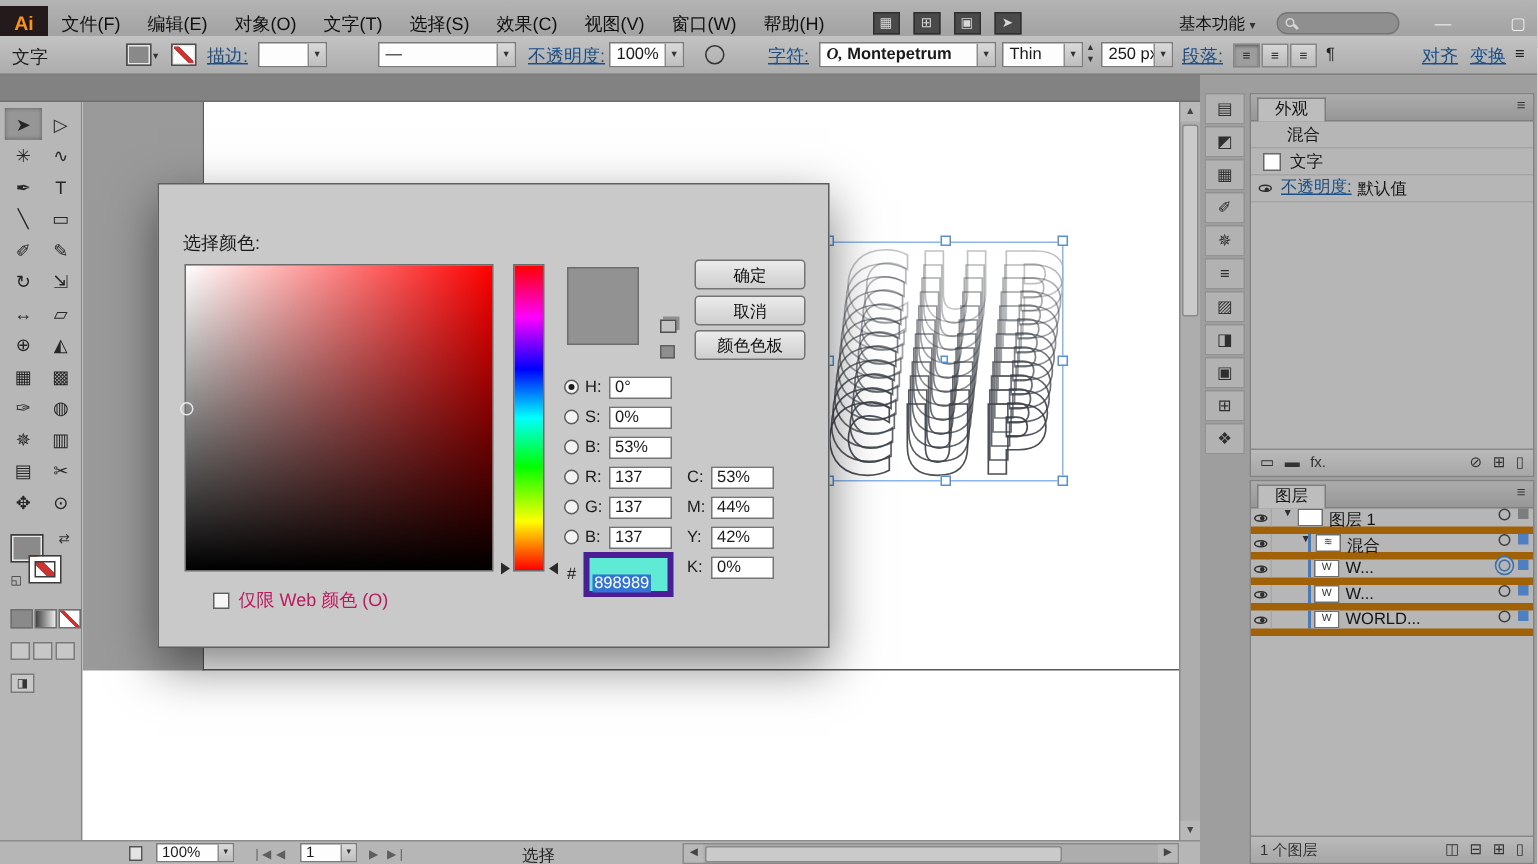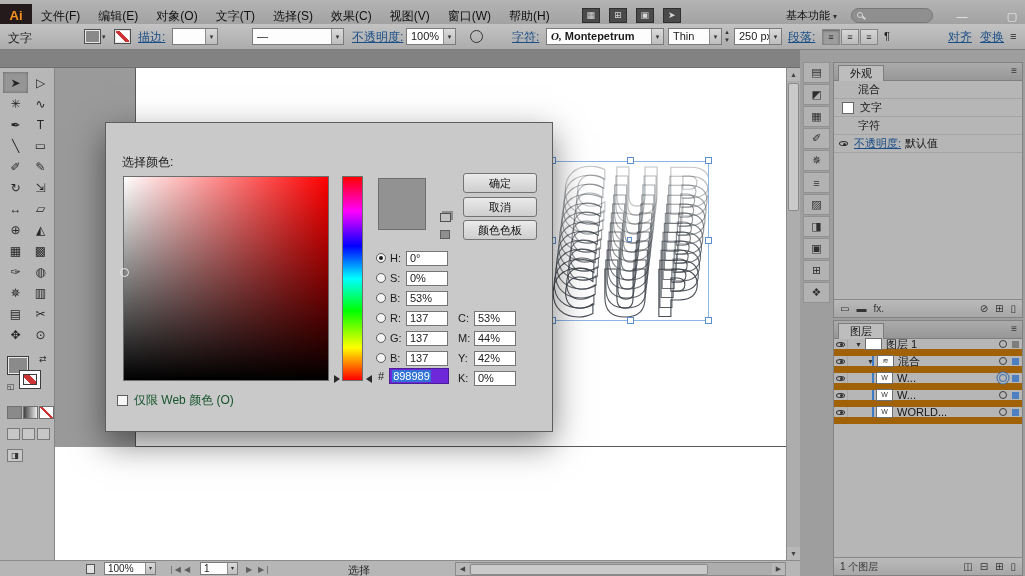--- a/index.html
+++ b/index.html
@@ -92,21 +92,21 @@
   .aswatch{width:12px;height:12px;background:#fff;border:1px solid #666;margin-right:6px;}
   .arow.oprow{padding-left:5px;}
   .eye{width:9px;height:5px;border:1px solid #2e2e2e;border-radius:50%;position:relative;display:inline-block;}
   .eye::after{content:"";position:absolute;left:2.5px;top:0.5px;width:3px;height:3px;background:#2e2e2e;border-radius:50%;}
   .oplink{margin-left:6px;font-size:11px;}
   .opval{margin-left:4px;font-size:11px;}
   .pbottom{position:absolute;left:0;bottom:0;width:100%;height:18px;border-top:1px solid #898989;background:linear-gradient(#bababa,#a7a7a7);display:flex;align-items:center;padding:0 6px;font-size:10px;color:#333;}
   .pbicon{margin-right:7px;font-size:10px;color:#333;}
   .pbright{margin-left:auto;display:flex;}
   .pbright .pbicon{margin:0 0 0 7px;}
-  .lrow{height:17px;border-bottom:7px solid #a16207;display:flex;align-items:center;font-size:11px;position:relative;color:#141414;}
+  .lrow{height:17px;border-bottom:5px solid #a16207;display:flex;align-items:flex-start;font-size:11px;position:relative;color:#141414;}
   .eyecell{width:14px;height:100%;border-right:1px solid #a7a7a7;display:flex;align-items:center;justify-content:center;flex:none;}
   .indent{display:inline-block;height:1px;flex:none;}
   .expander{font-size:7px;color:#2e2e2e;margin:0 3px;flex:none;}
   .thumb{width:17px;height:12px;background:#fff;border:1px solid #6f6f6f;font-size:7px;line-height:10px;text-align:center;color:#333;margin-right:4px;flex:none;}
   .llabel{white-space:nowrap;overflow:hidden;}
   .lspacer{flex:1;}
   .target{width:8px;height:8px;border:1px solid #3d3d3d;border-radius:50%;margin-right:5px;flex:none;}
   .target.dbl{box-shadow:0 0 0 1.5px #b6b6b6,0 0 0 2.5px #3d6ea8;border-color:#3d6ea8;}
   .chip{width:7px;height:7px;margin-right:3px;flex:none;}
   .selrow::before{content:"";position:absolute;left:38px;top:0;width:2px;height:100%;background:#3f7cc7;}
@@ -125,23 +125,23 @@
   .cube{position:absolute;left:334px;top:90px;width:11px;height:9px;border:1px solid #4f4f4f;background:#c2c2c2;box-shadow:2px -2px 0 0 #8e8e8e;}
   .minisw{position:absolute;left:334px;top:107px;width:10px;height:9px;background:#8e8e8e;border:1px solid #5f5f5f;}
   .dbtn{position:absolute;left:357px;width:74px;height:20px;background:linear-gradient(#ebebeb,#cecece);border:1px solid #747474;border-radius:3px;font-size:11px;color:#101010;}
   .cpcol{position:absolute;}
   .cprow{display:flex;align-items:center;height:20px;}
   .radio{width:10px;height:10px;border:1px solid #5e5e5e;border-radius:50%;background:#f3f3f3;margin-right:4px;position:relative;flex:none;}
   .radio.on::after{content:"";position:absolute;left:2px;top:2px;width:4px;height:4px;border-radius:50%;background:#1d1d1d;}
   .cplab{width:16px;font-size:11px;color:#1b1b1b;flex:none;}
   .cpfield{width:42px;height:15px;background:#fff;border:1px solid #757575;font-size:11px;line-height:13px;padding:0 3px;flex:none;}
   .hexrow{position:absolute;left:272px;top:245px;display:flex;align-items:center;font-size:11px;}
-  .hexfield{width:60px;height:16px;background:#6d28d9;border:1px solid #4c1d95;margin-left:5px;padding:1px 2px;}
+  .hexfield{width:60px;height:16px;background:#5eead4;border:4px solid #4c1d95;margin-left:5px;padding:11px 2px;}
   .hexsel{background:#3273d6;color:#fff;font-size:11px;line-height:12px;padding:0 1px;display:inline-block;}
-  .webonly{position:absolute;left:11px;top:269px;display:flex;align-items:center;font-size:12px;color:#14532d;}
+  .webonly{position:absolute;left:36px;top:269px;display:flex;align-items:center;font-size:12px;color:#be185d;}
   .checkbox{width:11px;height:11px;background:#f6f6f6;border:1px solid #5e5e5e;margin-right:6px;}
 </style>
 </head>
 <body>
 
 <div id="root">
 
   <div id="menubar">
     <div id="ailogo">Ai</div>
     <div id="menu-list" style="display:flex;">
@@ -322,23 +322,20 @@
       <span class="ptab">外观</span>
       <span class="pmenu">≡</span>
     </div>
     <div class="arow">
         <span>混合</span>
       </div>
     <div class="arow swrow">
         <span class="aswatch"></span>
         <span>文字</span>
       </div>
-    <div class="arow">
-        <span>字符</span>
-      </div>
     <div class="arow oprow">
       <span class="eye"></span>
       <span class="oplink link">不透明度:</span>
       <span class="opval">默认值</span>
     </div>
     <div class="pbottom">
       <span id="appearance-bottom-left" style="display:flex;">
           <span class="pbicon">▭</span>
           <span class="pbicon">▬</span>
           <span class="pbicon">fx.</span>

